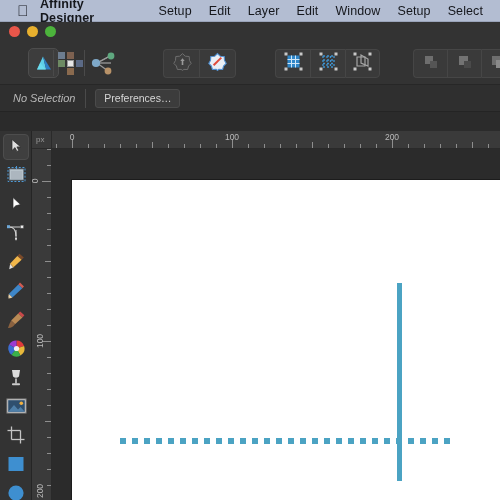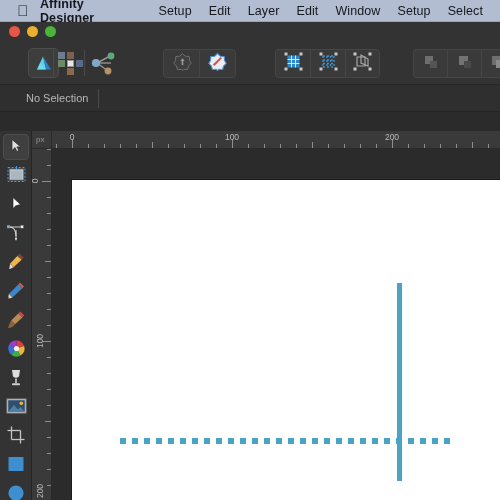--- a/index.html
+++ b/index.html
@@ -85,21 +85,21 @@
     display:flex;align-items:center;justify-content:center;box-sizing:border-box;
   }
 
   
   .contextbar{
     position:absolute;left:0;top:85px;width:500px;height:27px;
     background:#2f2f2f;border-bottom:1px solid #242424;
     display:flex;align-items:center;box-sizing:border-box;
   }
   .ctx-label{
-    font-size:11px;color:#b8b8b8;margin-left:26px;margin-right:10px;white-space:nowrap;
+    font-size:11px;color:#b8b8b8;margin-left:13px;margin-right:10px;white-space:nowrap;font-style:italic;
   }
   .ctx-divider{width:1px;height:19px;background:#4a4a4a;margin-right:9px;}
   .ctx-btn{
     height:19px;background:#3c3c3c;border:1px solid #4b4b4b;border-radius:3px;
     color:#d6d6d6;font-size:10.5px;
     display:flex;align-items:center;justify-content:center;
     padding:0 10px;margin-right:8px;white-space:nowrap;box-sizing:border-box;
   }
 
   
@@ -316,20 +316,21 @@
           <rect x="3" y="3" width="9" height="9" fill="#6e6e6e"></rect>
           <rect x="7" y="7" width="8" height="8" fill="#8a8a8a"></rect>
         </svg>
       </span>
     </div>
   </div>
 
   <div class="contextbar">
     <div class="ctx-label">No Selection</div>
     <div class="ctx-divider"></div>
+    <div class="ctx-btn" style="width:85px;">Preferences…</div>
   </div>
 
 
   <div class="tools">
 
     <div class="tool sel" style="top:3px;">
       <span>
         <svg width="15" height="15" viewBox="0 0 15 15">
           <path d="M3 1.5 L3 12.5 L6 9.6 L7.9 13.4 L9.8 12.5 L7.9 8.9 L11.7 8.9 Z" fill="#dfdfdf" stroke="#2a2a2a" stroke-width=".7"></path>
         </svg>

